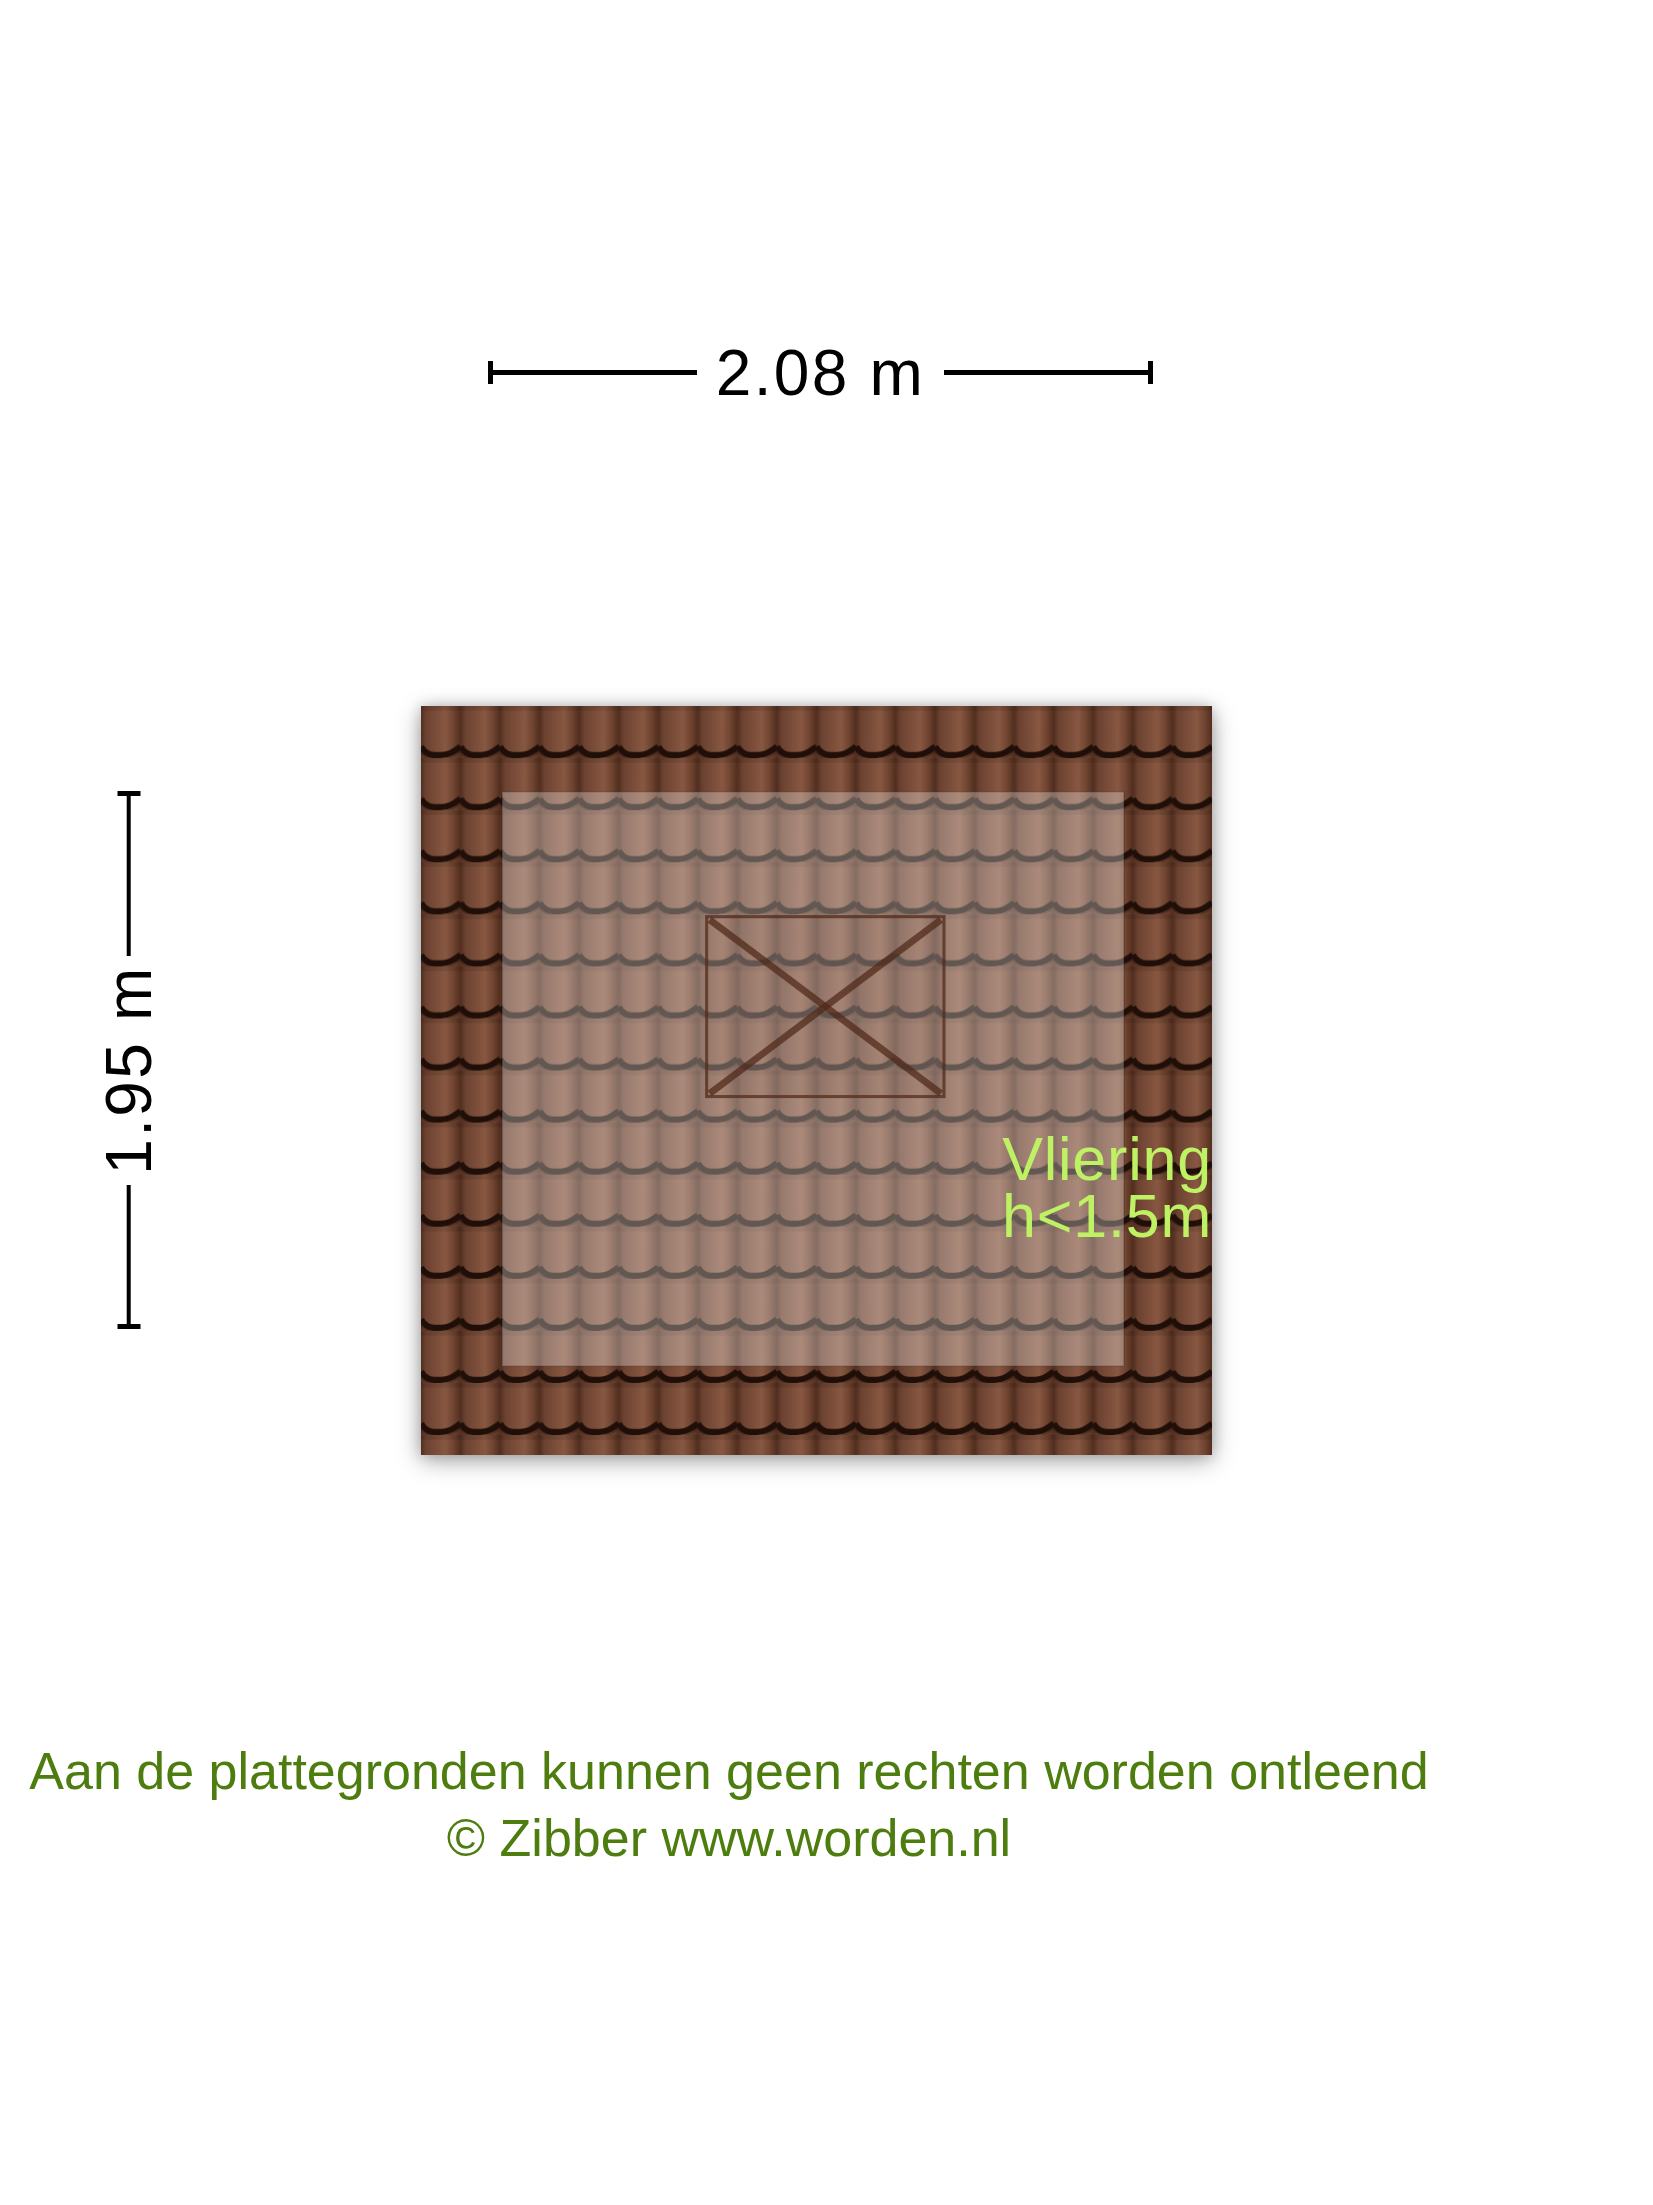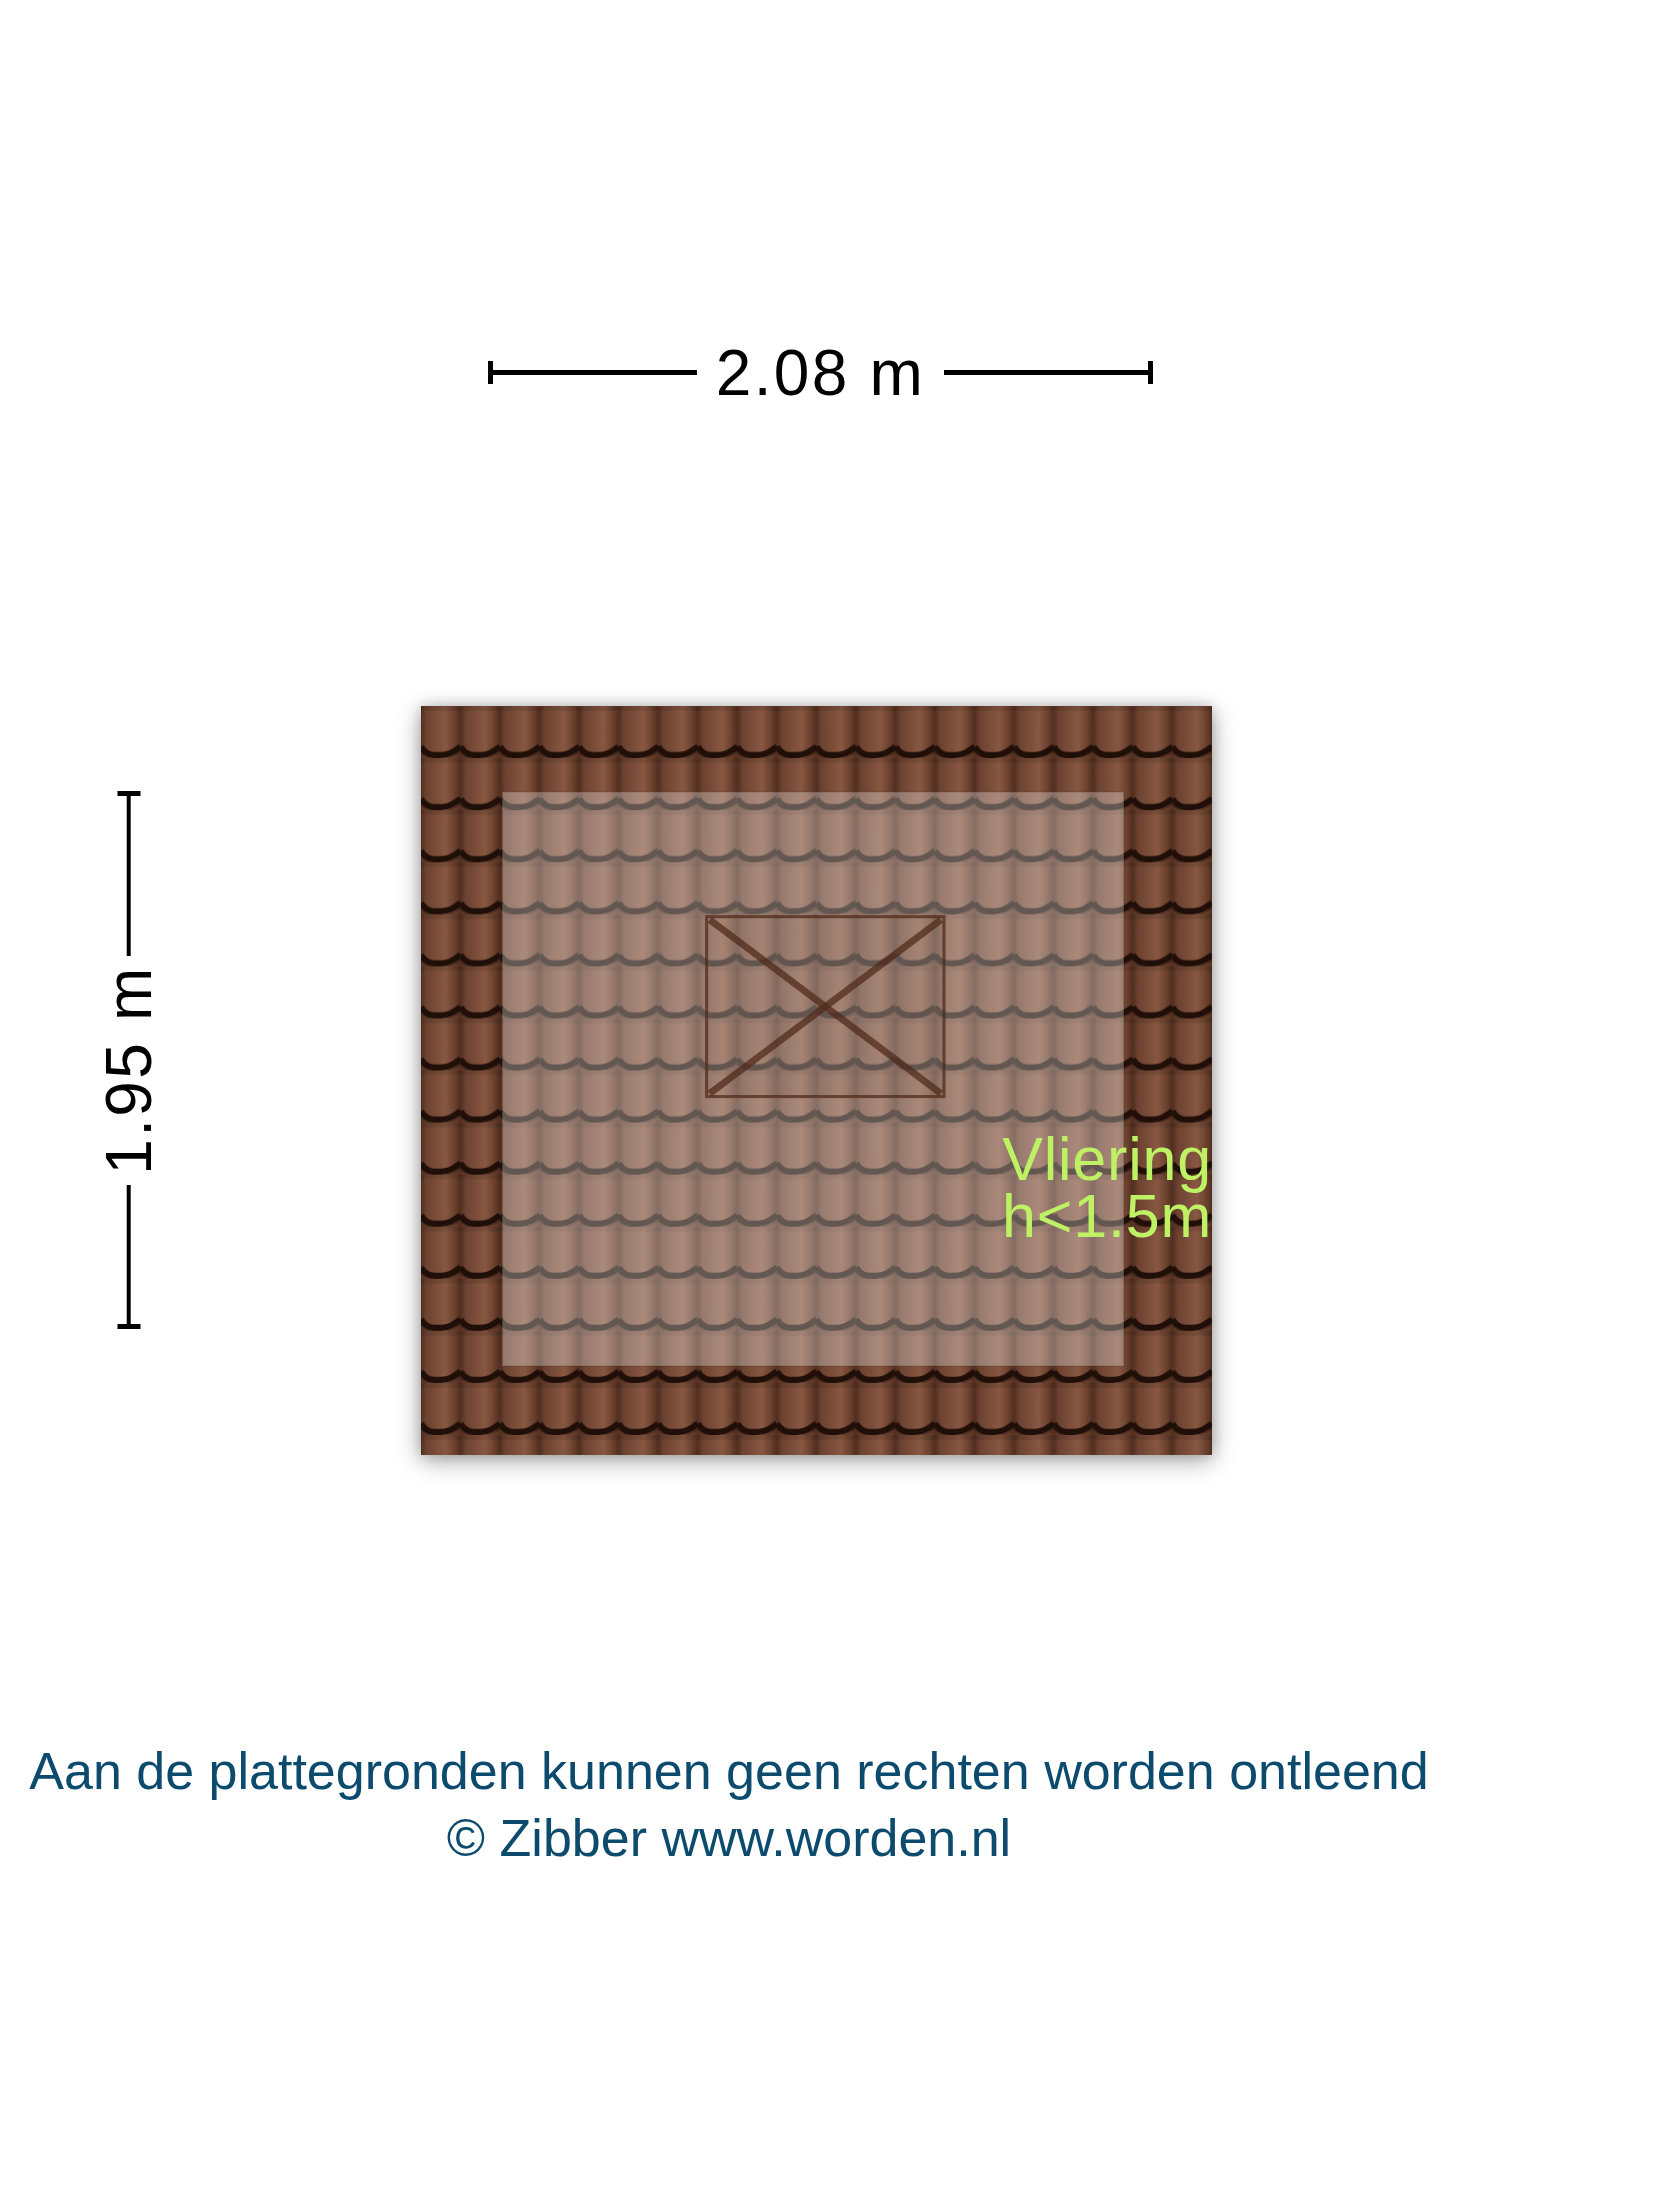--- a/index.html
+++ b/index.html
@@ -44,21 +44,21 @@
     background:#6b4130;
   }
   .roof svg{display:block;}
   .room-label{
     position:absolute;left:0;right:0;top:425px;text-align:right;
     font-size:61px;line-height:57px;letter-spacing:0.8px;color:#bef264;margin-left:32px;
   }
   
   .footer{
     position:absolute;left:0;right:0;top:1738px;text-align:center;
-    font-size:52px;line-height:67px;color:#0c4a6e;
+    font-size:52px;line-height:67px;color:#4d7c0f;
   }
 </style>
 </head>
 <body>
 
 <div class="canvas">
 
   <div class="dim-h">
     <span class="tick"></span>
     <span class="seg"></span>

